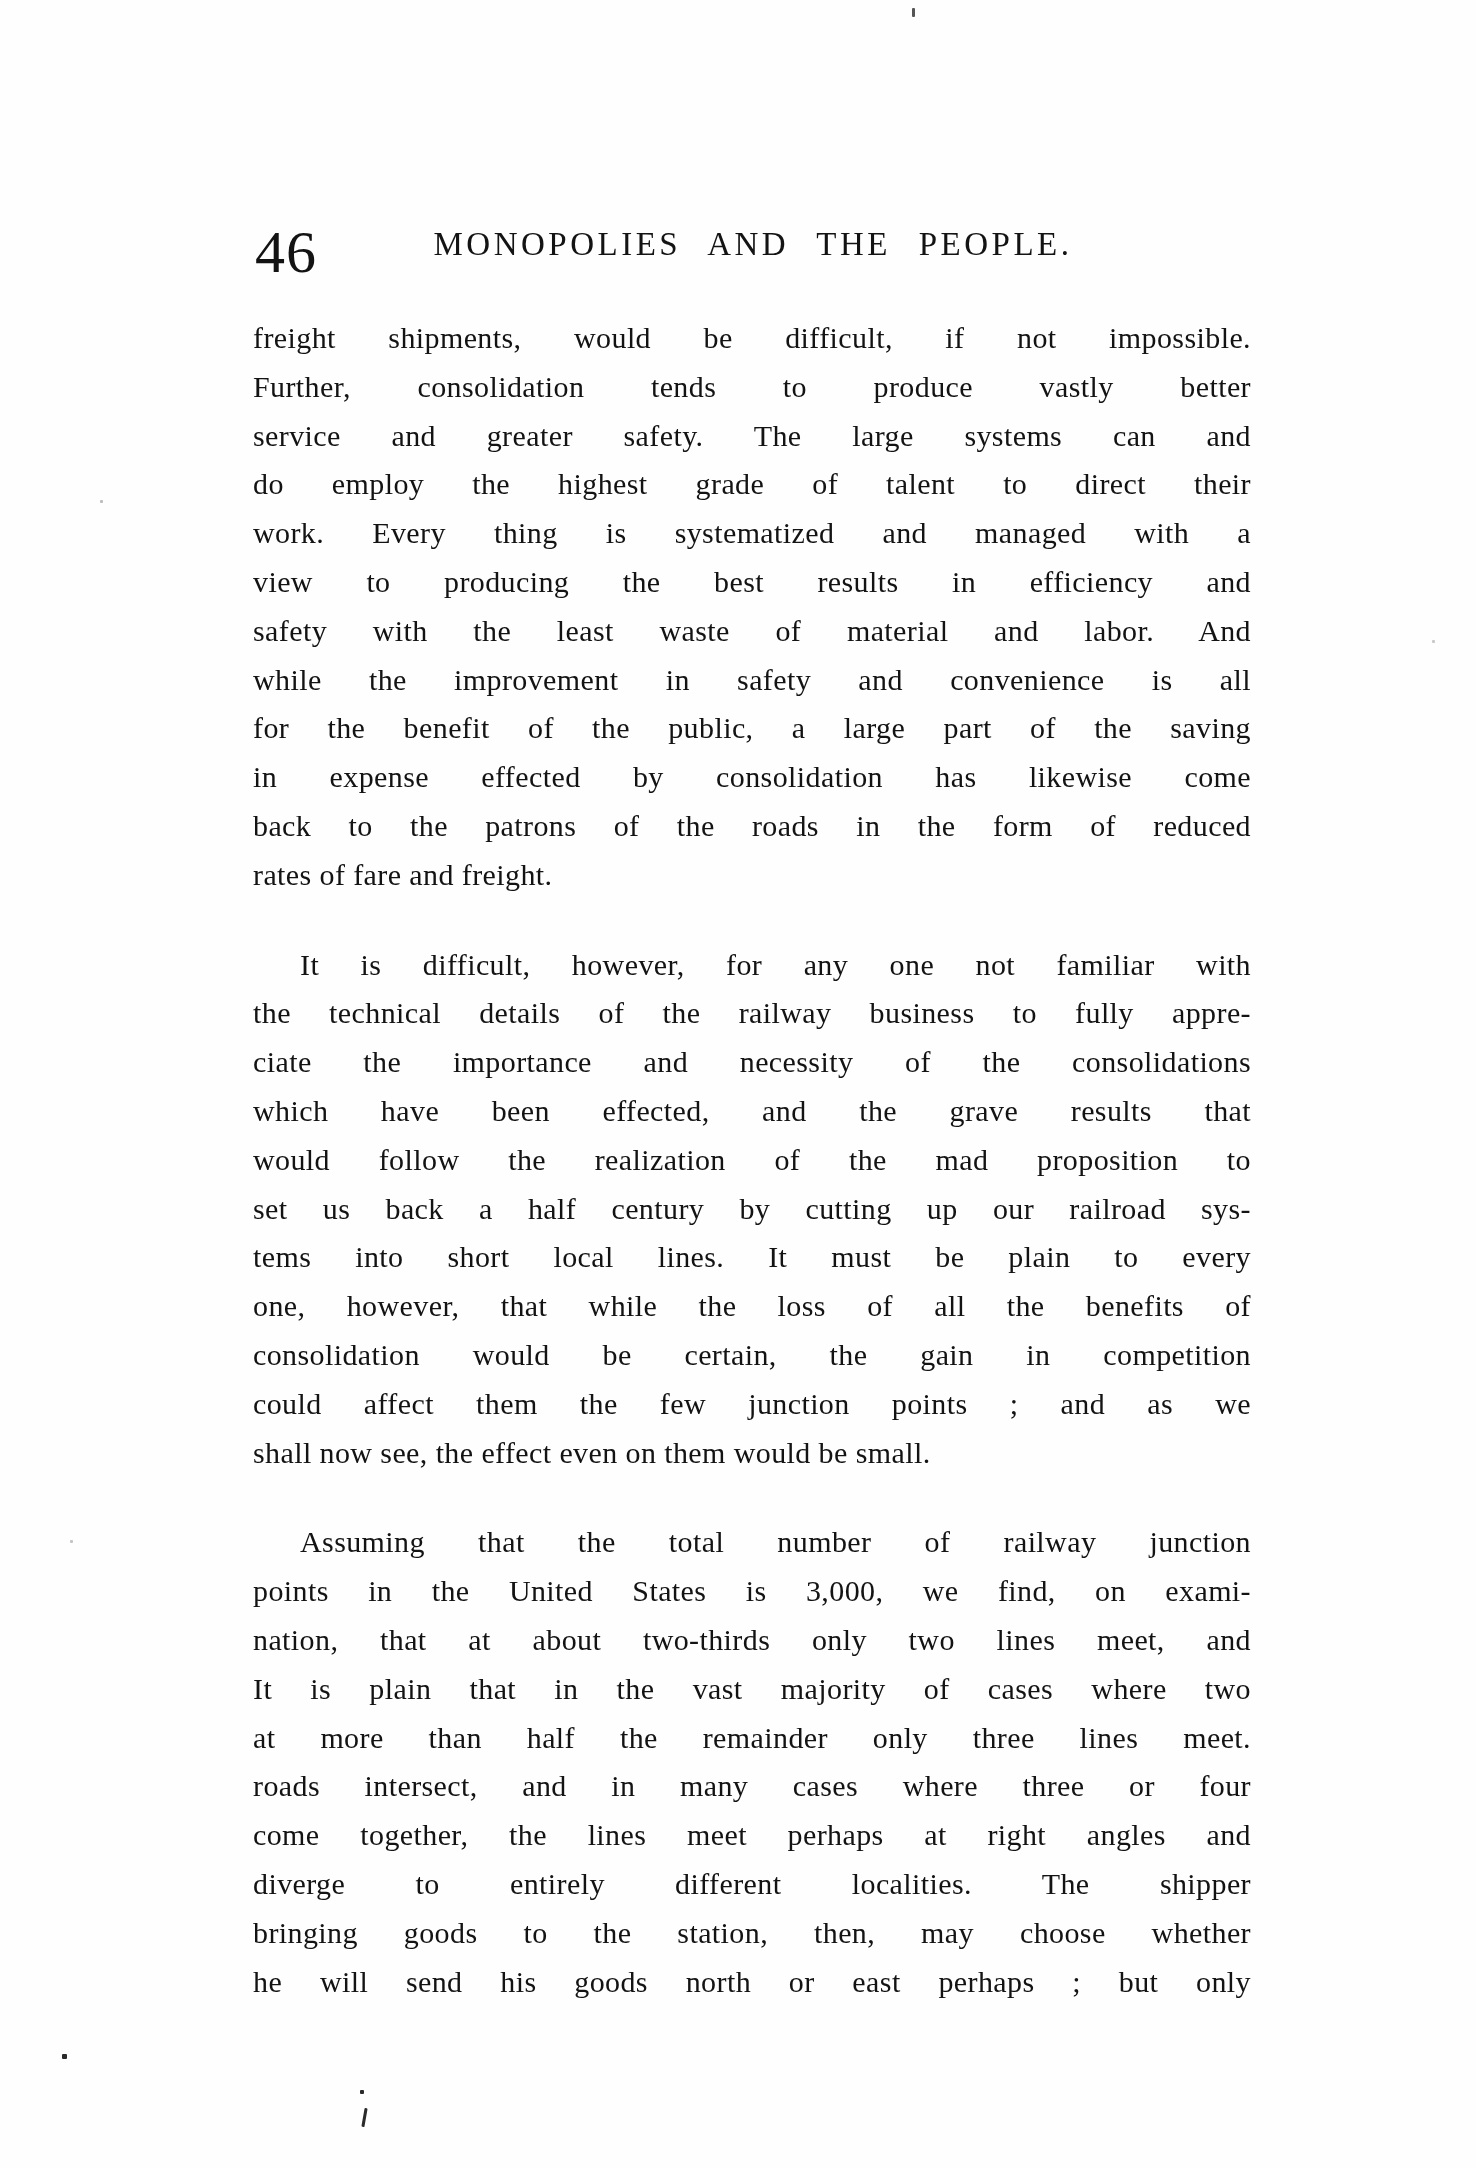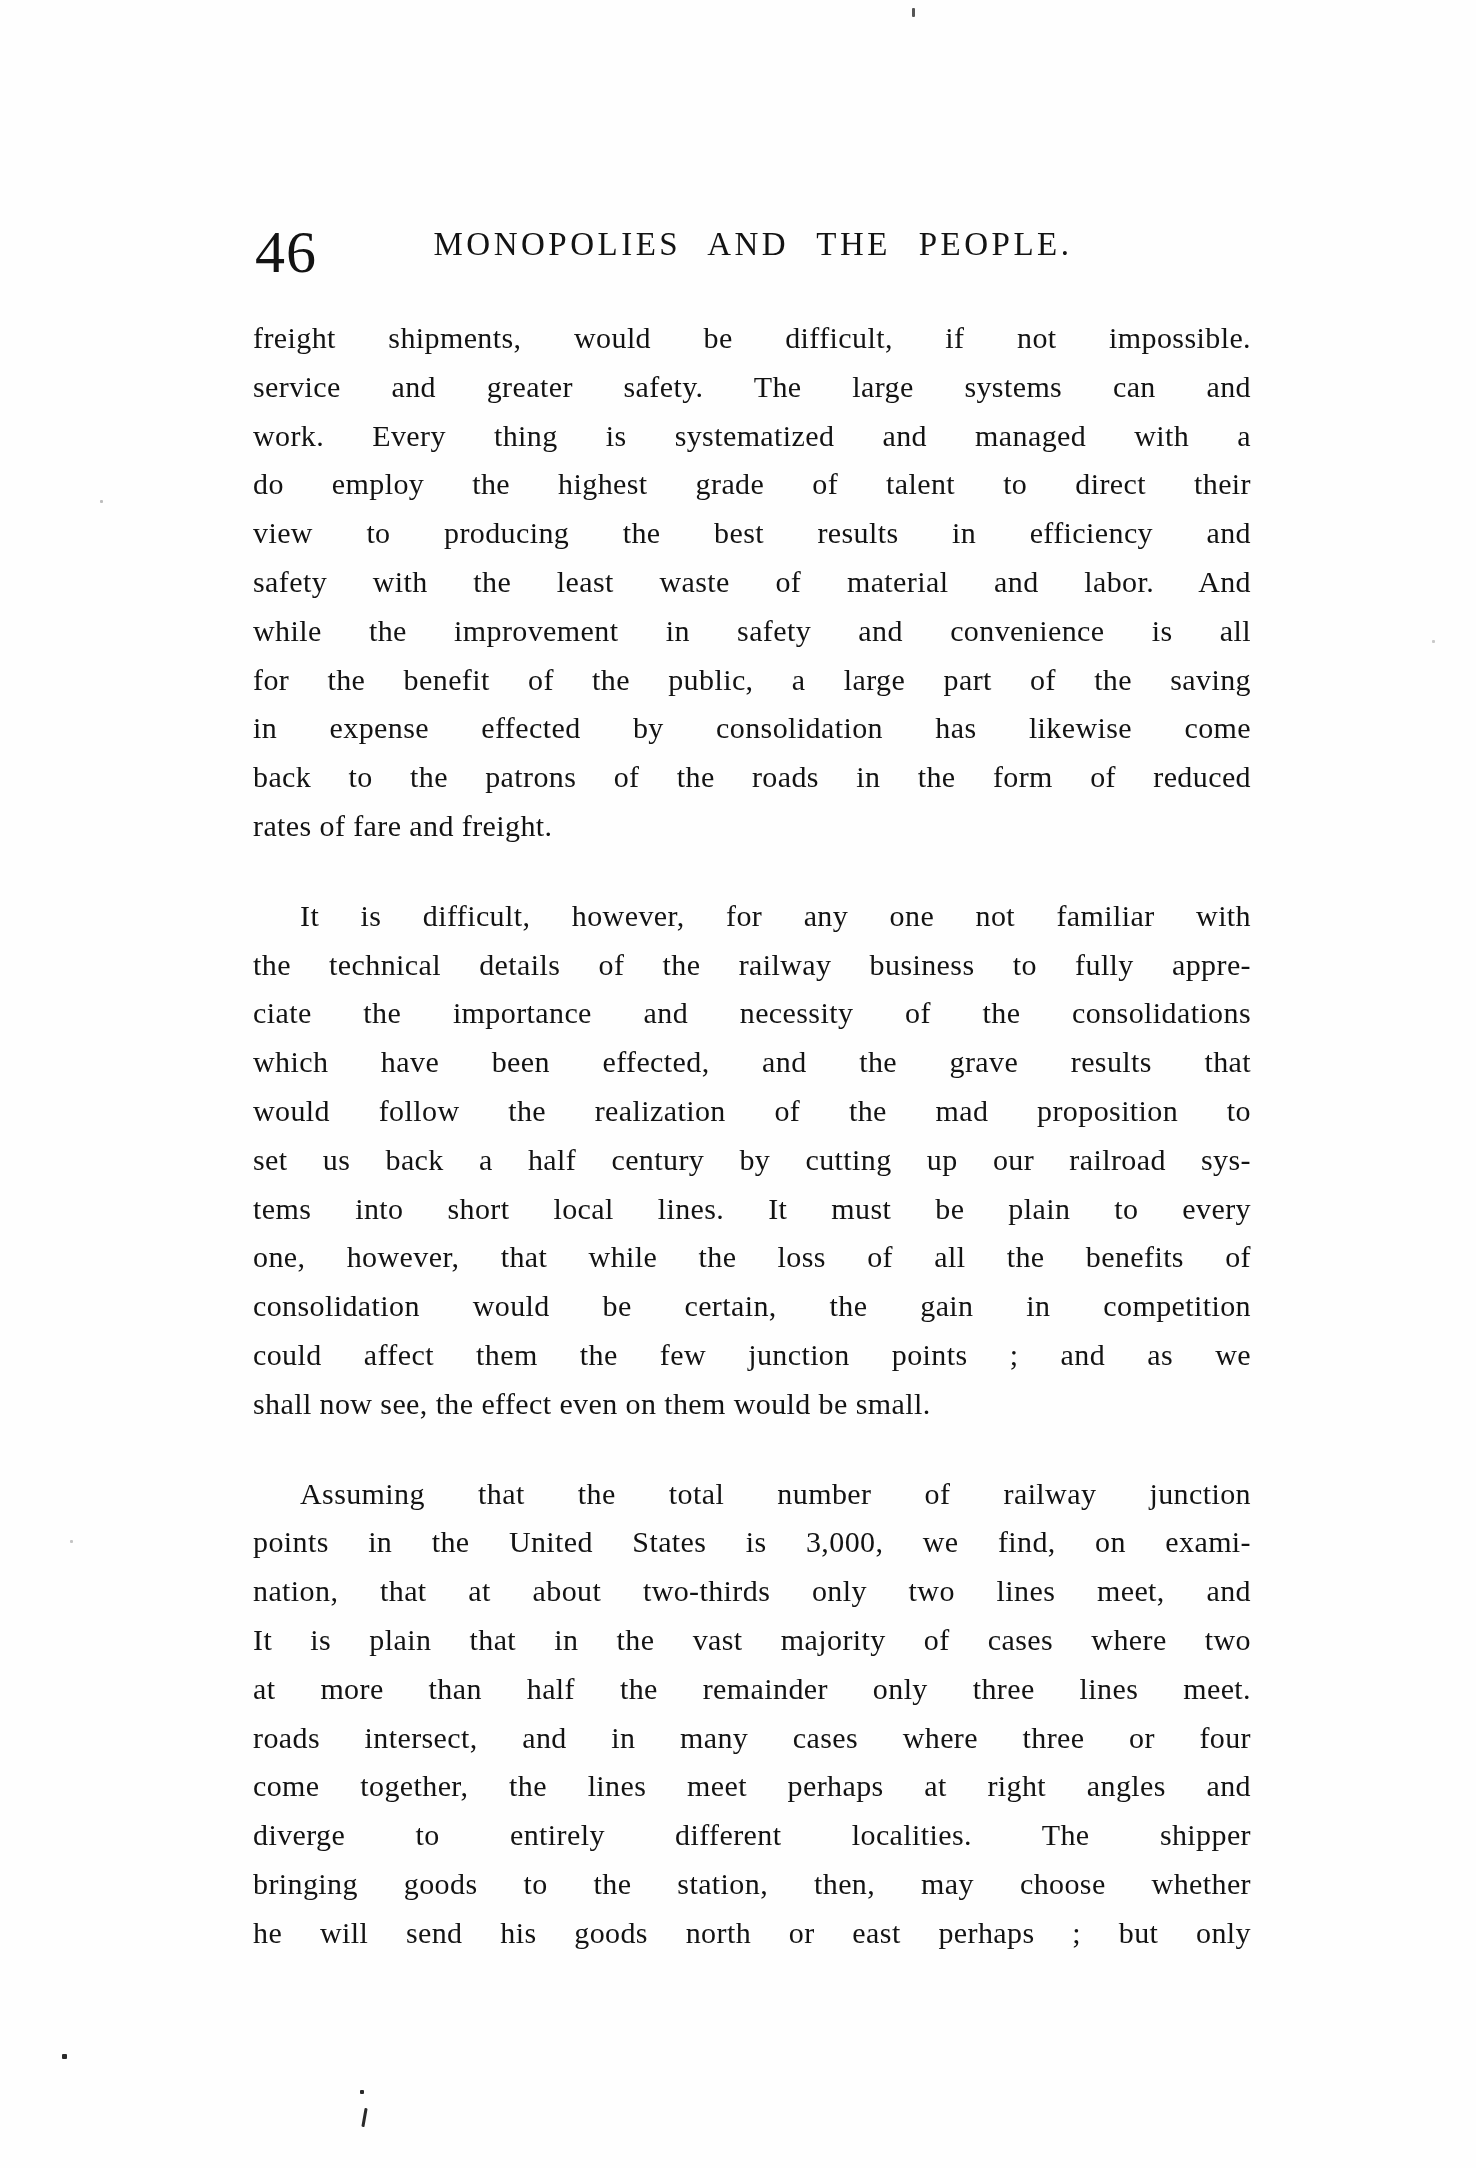--- a/index.html
+++ b/index.html
@@ -68,23 +68,24 @@
 
 <div class="page">
 
   <div class="running-header">
     <span class="page-number">46</span>
     <span class="running-title">MONOPOLIES AND THE PEOPLE.</span>
   </div>
 
   <div class="text-block">
       <div class="line">freight shipments, would be difficult, if not impossible.</div>
+      <div class="line">Further, consolidation tends to produce vastly better</div>
       <div class="line">service and greater safety.  The large systems can and</div>
+      <div class="line">do employ the highest grade of talent to direct their</div>
       <div class="line">work.  Every thing is systematized and managed with a</div>
-      <div class="line">do employ the highest grade of talent to direct their</div>
       <div class="line">view to producing the best results in efficiency and</div>
       <div class="line">safety with the least waste of material and labor.  And</div>
       <div class="line">while the improvement in safety and convenience is all</div>
       <div class="line">for the benefit of the public, a large part of the saving</div>
       <div class="line">in expense effected by consolidation has likewise come</div>
       <div class="line">back to the patrons of the roads in the form of reduced</div>
       <div class="line flush">rates of fare and freight.</div>
       <div class="line indent">It is difficult, however, for any one not familiar with</div>
       <div class="line">the technical details of the railway business to fully appre-</div>
       <div class="line">ciate the importance and necessity of the consolidations</div>

